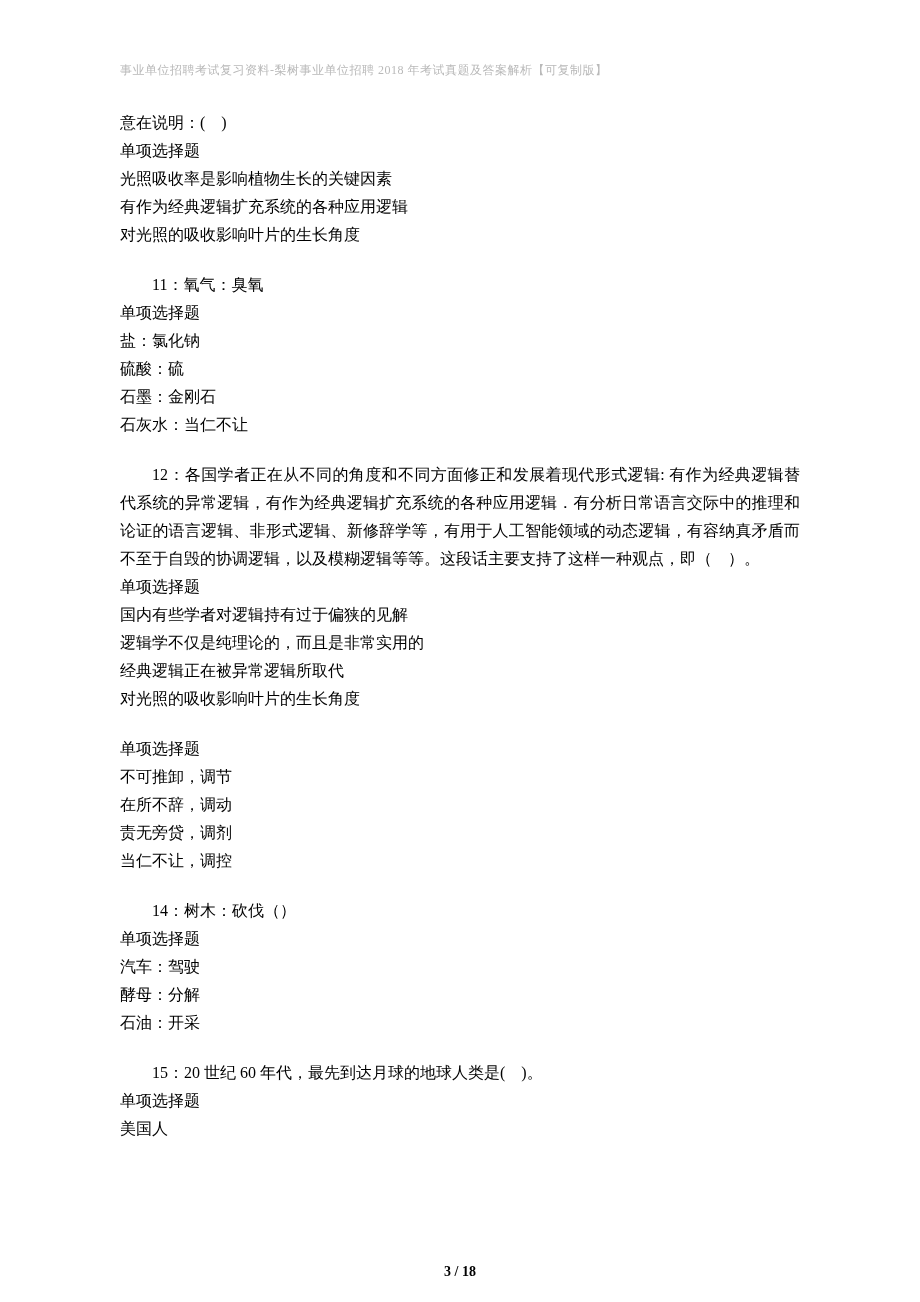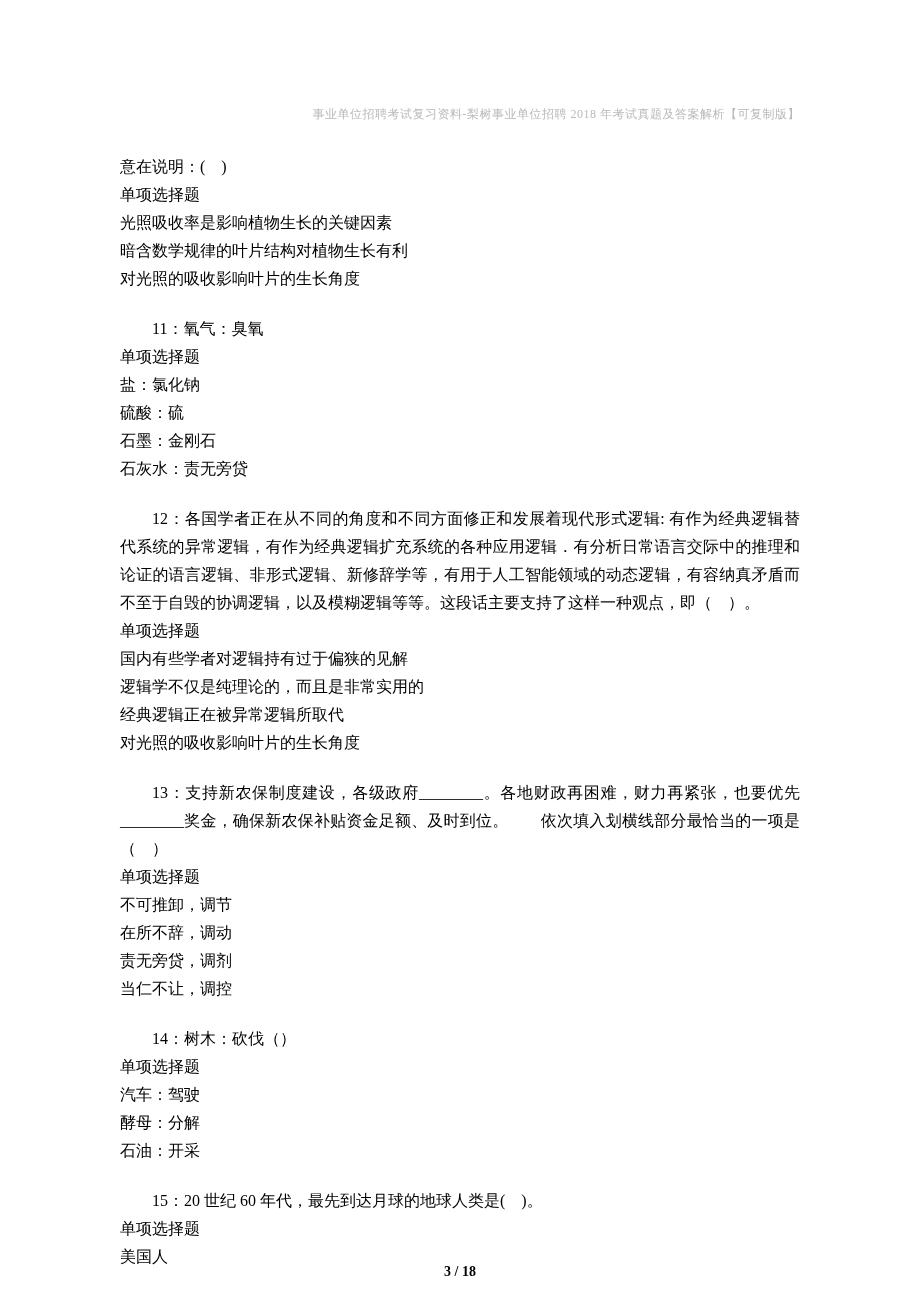--- a/index.html
+++ b/index.html
@@ -13,27 +13,26 @@
     box-sizing: border-box;
   }
   .page {
     padding: 60px 120px 40px 120px;
     box-sizing: border-box;
     color: #000;
     font-size: 16px;
     line-height: 1.75;
   }
   .header-line {
-    text-align: right;
+    text-align: left;
     color: #b9b9b9;
     font-size: 12px;
     letter-spacing: 0.5px;
     margin-bottom: 28px;
     font-family: "SimSun", "宋体", serif;
-    margin-top: 44px;
   }
   .para {
     margin: 0;
   }
   .indent {
     text-indent: 2em;
   }
   .block {
     margin-bottom: 22px;
   }
@@ -52,48 +51,45 @@
 <body>
 
 <div class="page">
 
   <div class="header-line">事业单位招聘考试复习资料-梨树事业单位招聘 2018 年考试真题及答案解析【可复制版】</div>
 
   <div class="block">
     <p class="para">意在说明：(　)</p>
     <p class="para">单项选择题</p>
     <p class="para">光照吸收率是影响植物生长的关键因素</p>
-    <p class="para">暗含数学规律的叶片结构对植物生长有利</p>
+    <p class="para">有作为经典逻辑扩充系统的各种应用逻辑</p>
     <p class="para">对光照的吸收影响叶片的生长角度</p>
   </div>
 
   <div class="block">
     <p class="para indent">11：氧气：臭氧</p>
     <p class="para">单项选择题</p>
     <p class="para">盐：氯化钠</p>
     <p class="para">硫酸：硫</p>
     <p class="para">石墨：金刚石</p>
-    <p class="para">石灰水：责无旁贷</p>
+    <p class="para">石灰水：当仁不让</p>
   </div>
 
   <div class="block">
     <p class="para" style="text-align:justify;">
       <span style="display:inline-block;width:2em;"></span><span>12：各国学者正在从不同的角度和不同方面修正和发展着现代形式逻辑: 有作为经典逻辑替代系统的异常逻辑，有作为经典逻辑扩充系统的各种应用逻辑．有分析日常语言交际中的推理和论证的语言逻辑、非形式逻辑、新修辞学等，有用于人工智能领域的动态逻辑，有容纳真矛盾而不至于自毁的协调逻辑，以及模糊逻辑等等。这段话主要支持了这样一种观点，即（　）。</span>
     </p>
     <p class="para">单项选择题</p>
     <p class="para">国内有些学者对逻辑持有过于偏狭的见解</p>
     <p class="para">逻辑学不仅是纯理论的，而且是非常实用的</p>
     <p class="para">经典逻辑正在被异常逻辑所取代</p>
     <p class="para">对光照的吸收影响叶片的生长角度</p>
   </div>
 
   <div class="block">
-    <p class="para" style="text-align:justify;">
-      <span style="display:inline-block;width:2em;"></span><span>13：支持新农保制度建设，各级政府________。各地财政再困难，财力再紧张，也要优先________奖金，确保新农保补贴资金足额、及时到位。　　依次填入划横线部分最恰当的一项是（　）</span>
-    </p>
     <p class="para">单项选择题</p>
     <p class="para">不可推卸，调节</p>
     <p class="para">在所不辞，调动</p>
     <p class="para">责无旁贷，调剂</p>
     <p class="para">当仁不让，调控</p>
   </div>
 
   <div class="block">
     <p class="para indent">14：树木：砍伐（）</p>
     <p class="para">单项选择题</p>

